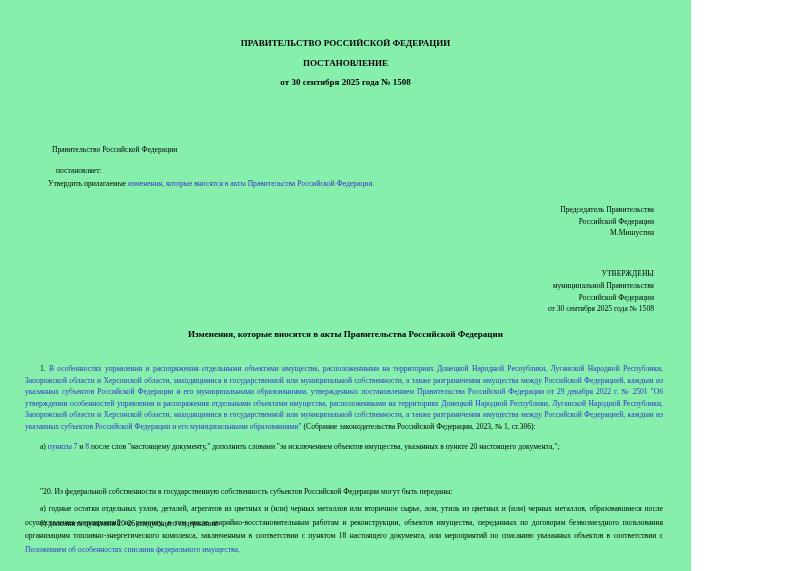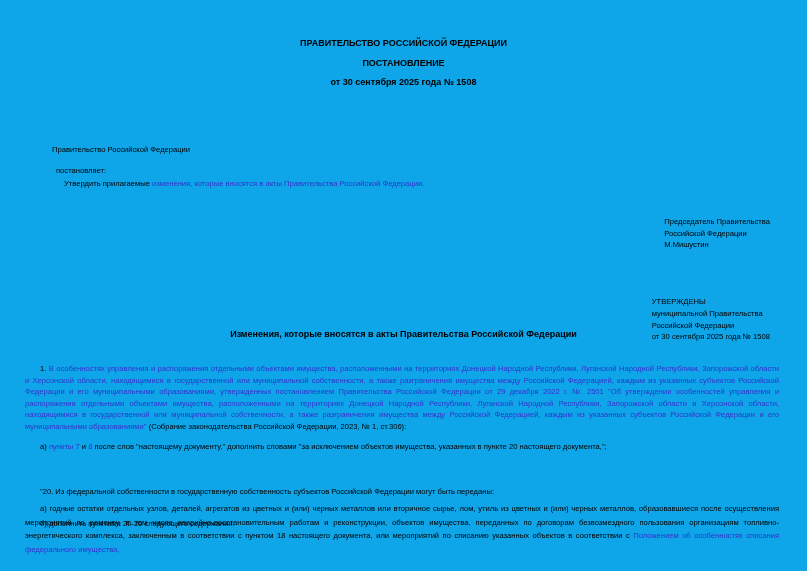--- a/index.html
+++ b/index.html
@@ -1,31 +1,31 @@
 <!DOCTYPE html>
 <html style="--link: #3333cc; --text: #000000;"><head>
 <meta charset="utf-8">
 <style>
   :root { --link:#3333cc; --text:#000000; }
   html,body { margin:0; padding:0; background:#ffffff; }
   .page {
-    position:relative; width:807px; height:571px; background:#0ea5e9;
-    font-family:Liberation Sans, sans-serif;
+    position:relative; width:691px; height:571px; background:#86efac;
+    font-family:Liberation Serif, serif;
     font-size:7.6px; color:var(--text); overflow:hidden;
   }
   .h { position:absolute; left:0; right:0; text-align:center; font-weight:bold; font-size:9px; }
   .h-gov   { top:38px; }
   .h-type  { top:58px; }
   .h-date  { top:77px; }
   .h-title { top:105px; }
   .pre-intro   { position:absolute; top:145px; left:52px; }
   .pre-decree  { position:absolute; top:166px; left:25px;margin-left:31px; }
-  .pre-approve { position:absolute; top:179px; left:64px; right:30px; }
-  .sig   { position:absolute; top:216px; right:37px; line-height:11.5px; }
-  .stamp { position:absolute; top:268px; right:37px; text-align:left; line-height:11.8px;margin-top:28px; }
+  .pre-approve { position:absolute; top:179px; left:48px; right:30px; }
+  .sig   { position:absolute; top:204px; right:37px; text-align:right; line-height:11.5px; }
+  .stamp { position:absolute; top:268px; right:37px; text-align:right; line-height:11.8px; }
   .annex-title { position:absolute; top:329px; left:0; right:0; text-align:center; font-weight:bold; font-size:9px; }
   .para { position:absolute; left:25px; right:28px; text-align:justify; text-indent:15px; }
   .p1   { top:363px; line-height:11.6px; }
   .pa   { top:441px; line-height:11.6px; }
   .pb   { top:489px;margin-top:30px; }
   .p20  { top:487px; }
   .p20a { top:502px; line-height:13.5px; }
   .lnk { color:var(--link); text-decoration:none; cursor:pointer; }
 </style>
 </head>

